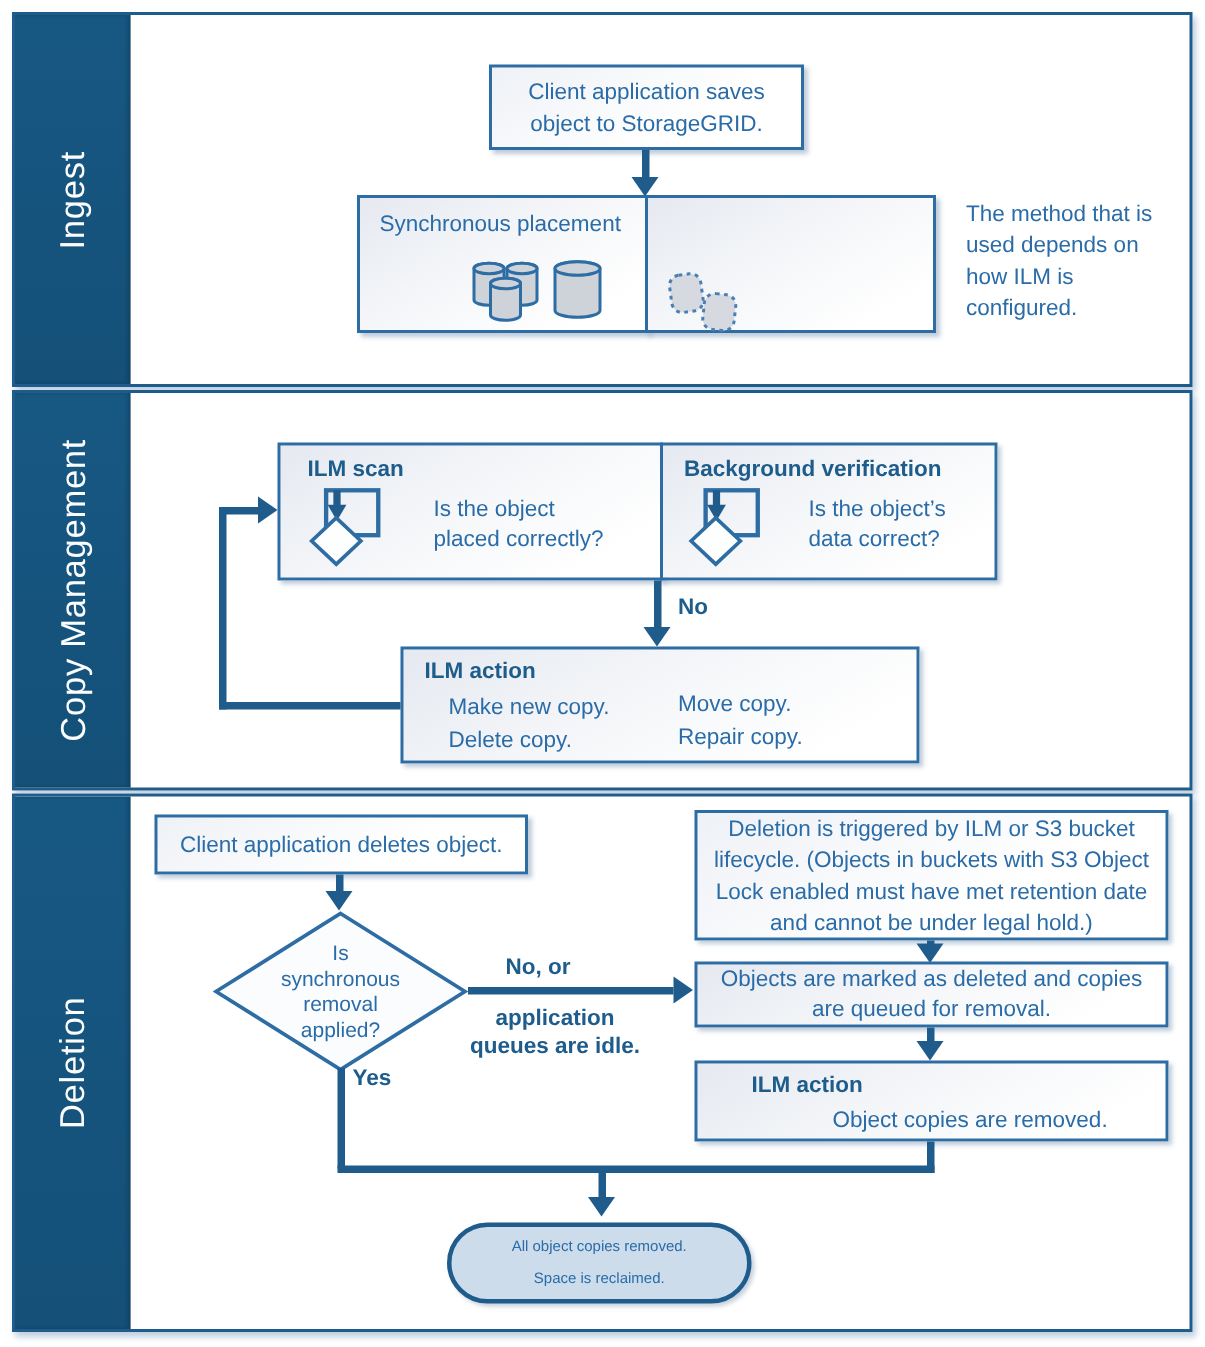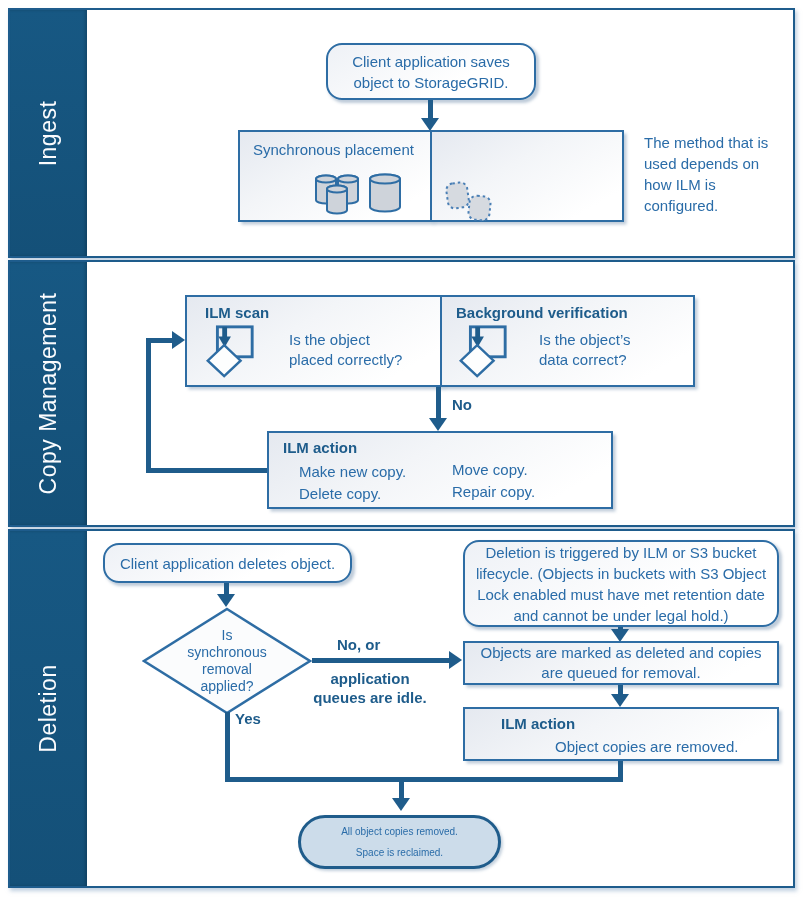--- a/index.html
+++ b/index.html
@@ -30,21 +30,21 @@
   .sidebar span{
     transform:rotate(-90deg);white-space:nowrap;color:#fbfcfe;
     font-size:23px;letter-spacing:.5px;
   }
   .box{
     position:absolute;border:2px solid var(--boxborder);
     background:linear-gradient(150deg,#e5e9f0 0%,#f3f5f8 40%,#ffffff 85%);
     box-shadow:2.5px 2.5px 3px rgba(110,140,170,.45);
     color:var(--text);font-size:15px;
   }
-  .box.lite{background:linear-gradient(150deg,#eef1f6 0%,#ffffff 65%);border-radius:16px;}
+  .box.lite{background:linear-gradient(150deg,#eef1f6 0%,#ffffff 65%);}
   .centered{display:flex;align-items:center;justify-content:center;text-align:center;}
   .pre{white-space:pre-line;}
   .box-title{position:absolute;font-weight:bold;color:var(--textbold);font-size:15px;}
   .inner-text{position:absolute;color:var(--text);font-size:15px;line-height:20px;}
   .bold-label{position:absolute;font-weight:bold;color:var(--textbold);font-size:15px;}
   .note{position:absolute;color:var(--text);font-size:15px;line-height:21px;}
   .h-line,.v-line{position:absolute;background:var(--conn);}
   .ah-down{position:absolute;width:0;height:0;border-left:9px solid transparent;
     border-right:9px solid transparent;border-top:13px solid var(--conn);}
   .ah-right{position:absolute;width:0;height:0;border-top:9px solid transparent;
@@ -123,21 +123,21 @@
     <svg class="abs" style="left:14px;top:24px;" width="56" height="60" viewBox="0 0 58 60">
       <rect x="17" y="5" width="36" height="31" fill="none" stroke="#2e6da4" stroke-width="3"></rect>
       <rect x="22" y="5" width="5" height="11" fill="#1f5c8b"></rect>
       <polygon points="18,15 31,15 24.5,26" fill="#1f5c8b"></polygon>
       <polygon points="24,24 41,40 24,56 7,40" fill="#fdfefe" stroke="#2e6da4" stroke-width="2.5"></polygon>
     </svg>
     <div class="inner-text pre" style="left:102px;top:33px;">Is the object
 placed correctly?</div>
   </div>
 
-  <div class="box" style="left:440px;top:295px;width:255px;height:92px;">
+  <div class="box" style="left:440px;top:295px;width:225px;height:92px;">
     <div class="box-title" style="left:14px;top:7px;">Background verification</div>
     <svg class="abs" style="left:12px;top:24px;" width="56" height="60" viewBox="0 0 58 60">
       <rect x="17" y="5" width="36" height="31" fill="none" stroke="#2e6da4" stroke-width="3"></rect>
       <rect x="22" y="5" width="5" height="11" fill="#1f5c8b"></rect>
       <polygon points="18,15 31,15 24.5,26" fill="#1f5c8b"></polygon>
       <polygon points="24,24 41,40 24,56 7,40" fill="#fdfefe" stroke="#2e6da4" stroke-width="2.5"></polygon>
     </svg>
     <div class="inner-text pre" style="left:97px;top:33px;">Is the object’s
 data correct?</div>
   </div>

